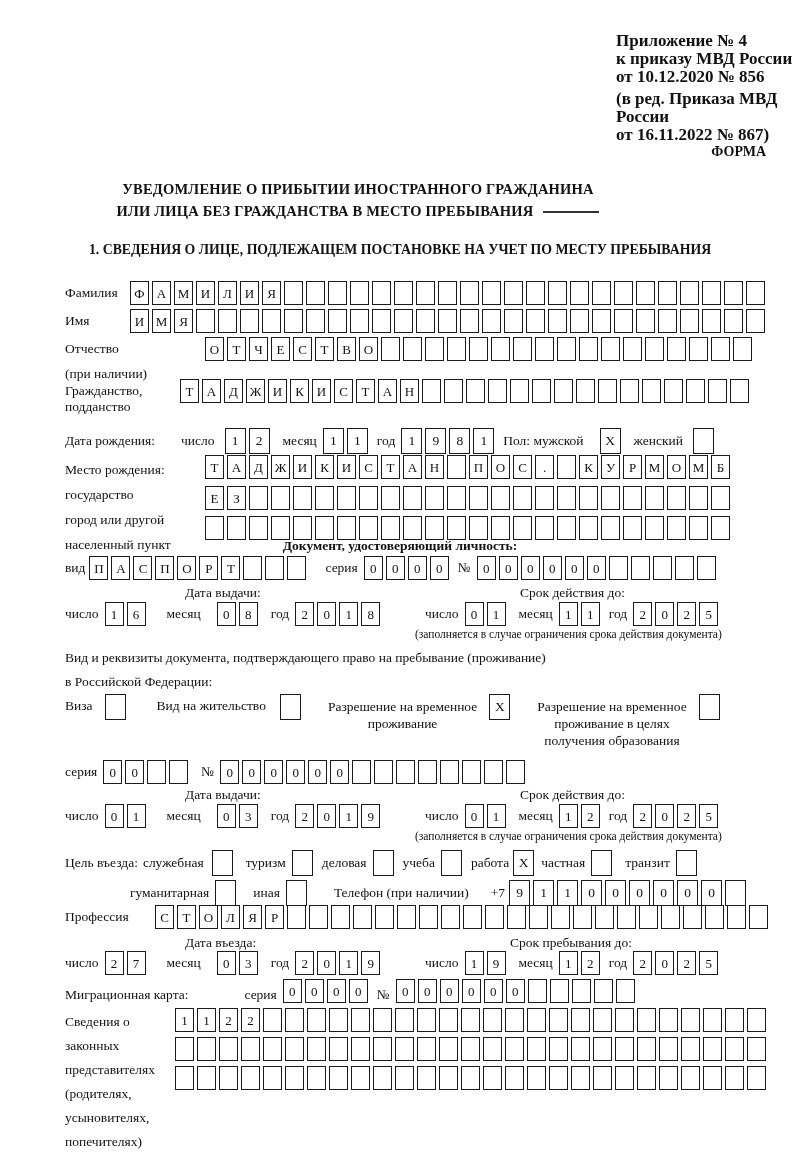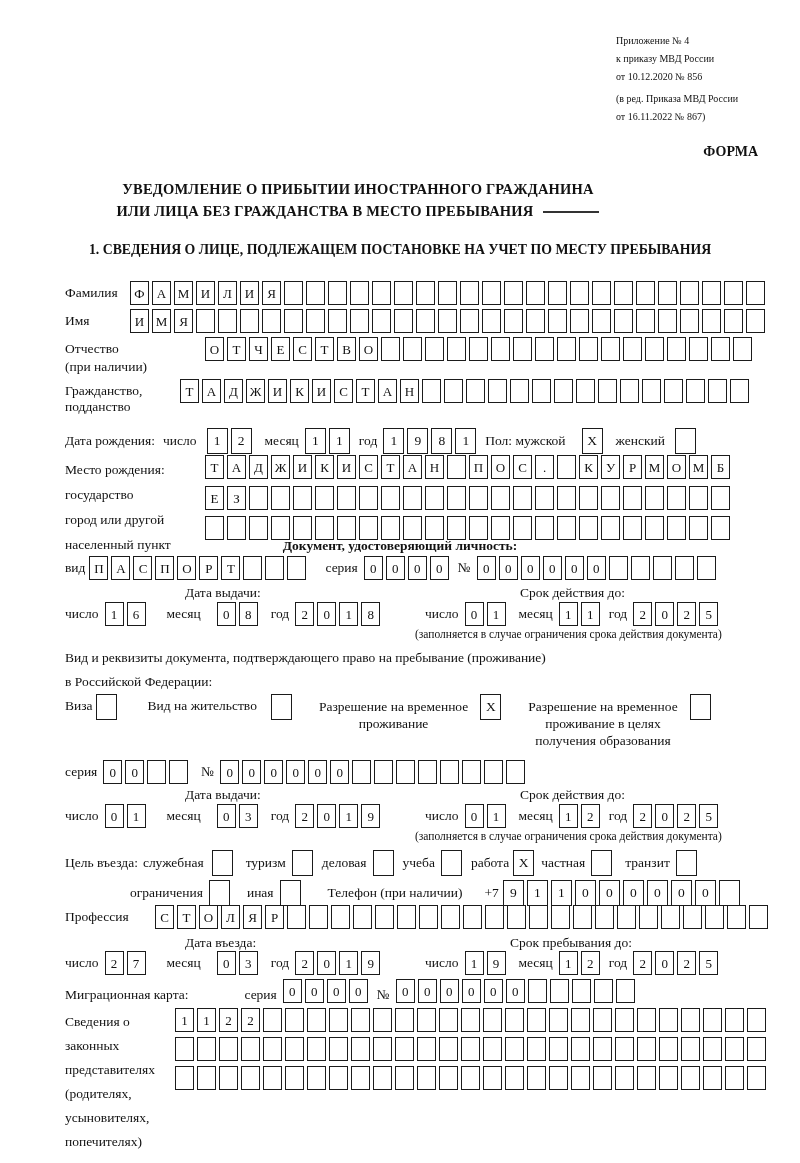--- a/index.html
+++ b/index.html
@@ -15,40 +15,40 @@
   .row{position:absolute;display:flex;align-items:flex-start;}
   .cells{display:inline-flex;flex-wrap:nowrap;}
   .cell{
     width:19px;height:24px;box-sizing:border-box;border:1.6px solid #1b1b1b;
     margin-right:3px;background:#fff;display:inline-flex;align-items:center;justify-content:center;
     font-size:13px;line-height:1;flex:0 0 auto;
   }
   .big .cell{width:21px;height:26px;font-size:13.5px;}
   .mr6{margin-right:6px;} .mr10{margin-right:10px;}
   .uline{display:inline-block;width:56px;border-bottom:2px solid #333;margin-left:10px;transform:translateY(-3px);}
-  .annex div{font-size:10px;line-height:18px;}
+  .annex div{font-size:17px;line-height:18px;font-weight:bold;}
   .title{width:716px;font-size:14.5px;line-height:22px;letter-spacing:.2px;}
   .col{display:flex;flex-direction:column;align-items:center;}
   .col div{font-size:13.5px;line-height:17px;text-align:center;}
 </style>
 </head>
 <body>
 
 <div class="page">
 
   <div class="abs annex" style="left:616px;top:32px">
     <div>Приложение № 4</div>
     <div>к приказу МВД России</div>
     <div>от 10.12.2020 № 856</div>
     <div style="height:4px"></div>
     <div>(в ред. Приказа МВД России</div>
     <div>от 16.11.2022 № 867)</div>
   </div>
 
-  <div class="abs b" style="right:42px;top:144px;font-size:14px">ФОРМА</div>
+  <div class="abs b" style="right:34px;top:144px;font-size:14px">ФОРМА</div>
 
   <div class="abs title b center" style="top:178px">
     <div>УВЕДОМЛЕНИЕ О ПРИБЫТИИ ИНОСТРАННОГО ГРАЖДАНИНА</div>
     <div><span>ИЛИ ЛИЦА БЕЗ ГРАЖДАНСТВА В МЕСТО ПРЕБЫВАНИЯ</span><span class="uline"></span></div>
   </div>
 
   <div class="abs b center" style="top:242px;width:800px;font-size:13.8px">1. СВЕДЕНИЯ О ЛИЦЕ, ПОДЛЕЖАЩЕМ ПОСТАНОВКЕ НА УЧЕТ ПО МЕСТУ ПРЕБЫВАНИЯ</div>
 
   <div class="abs lbl" style="left:65px;top:285px">Фамилия</div>
   <div class="row cells" style="left:130px;top:281px">
@@ -111,21 +111,21 @@
       <span class="cell"></span>
       <span class="cell"></span>
       <span class="cell"></span>
       <span class="cell"></span>
       <span class="cell"></span>
       <span class="cell"></span>
     </div>
 
   <div class="abs lbl" style="left:65px;top:341px">
     <div>Отчество</div>
-    <div style="margin-top:2px">(при наличии)</div>
+    <div style="margin-top:9px">(при наличии)</div>
   </div>
   <div class="row cells" style="left:205px;top:337px">
       <span class="cell">О</span>
       <span class="cell">Т</span>
       <span class="cell">Ч</span>
       <span class="cell">Е</span>
       <span class="cell">С</span>
       <span class="cell">Т</span>
       <span class="cell">В</span>
       <span class="cell">О</span>
@@ -175,21 +175,21 @@
       <span class="cell"></span>
       <span class="cell"></span>
       <span class="cell"></span>
       <span class="cell"></span>
       <span class="cell"></span>
       <span class="cell"></span>
       <span class="cell"></span>
     </div>
 
   <div class="row big" style="left:65px;top:428px;align-items:center">
-    <span class="lbl" style="margin-right:8px">Дата рождения:</span>
+    <span class="lbl" style="margin-right:26px">Дата рождения:</span>
     <span class="lbl mr10">число</span>
     <span class="cells mr10">
         <span class="cell">1</span>
         <span class="cell">2</span>
       </span>
     <span class="lbl mr6">месяц</span>
     <span class="cells mr6">
         <span class="cell">1</span>
         <span class="cell">1</span>
       </span>
@@ -374,21 +374,21 @@
         <span class="cell">2</span>
         <span class="cell">5</span>
       </span>
   </div>
   <div class="abs small" style="left:415px;top:628px">(заполняется в случае ограничения срока действия документа)</div>
 
   <div class="abs lbl" style="left:65px;top:650px">Вид и реквизиты документа, подтверждающего право на пребывание (проживание)</div>
   <div class="abs lbl" style="left:65px;top:674px">в Российской Федерации:</div>
 
   <div class="row big" style="left:65px;top:694px">
-    <span class="lbl" style="margin:4px 3px 0 0">Виза</span>
+    <span class="lbl" style="margin:4px 12px 0 0">Виза</span>
     <span class="cells" style="margin-right:28px">
         <span class="cell"></span>
       </span>
     <span class="lbl" style="margin:4px 14px 0 0">Вид на жительство</span>
     <span class="cells" style="margin-right:24px">
         <span class="cell"></span>
       </span>
     <span class="col" style="margin:4px 12px 0 0">
       <div>Разрешение на временное</div>
       <div>проживание</div>
@@ -502,21 +502,21 @@
     <span class="cells mr10">
         <span class="cell"></span>
       </span>
     <span class="lbl mr6">транзит</span>
     <span class="cells">
         <span class="cell"></span>
       </span>
   </div>
 
   <div class="row big" style="left:130px;top:880px;align-items:center">
-    <span class="lbl mr6">ограничения</span>
+    <span class="lbl mr6">гуманитарная</span>
     <span class="cells" style="margin-right:14px">
         <span class="cell"></span>
       </span>
     <span class="lbl mr6">иная</span>
     <span class="cells" style="margin-right:24px">
         <span class="cell"></span>
       </span>
     <span class="lbl" style="margin-right:22px">Телефон (при наличии)</span>
     <span class="lbl" style="margin-right:4px">+7</span>
     <span class="cells">

